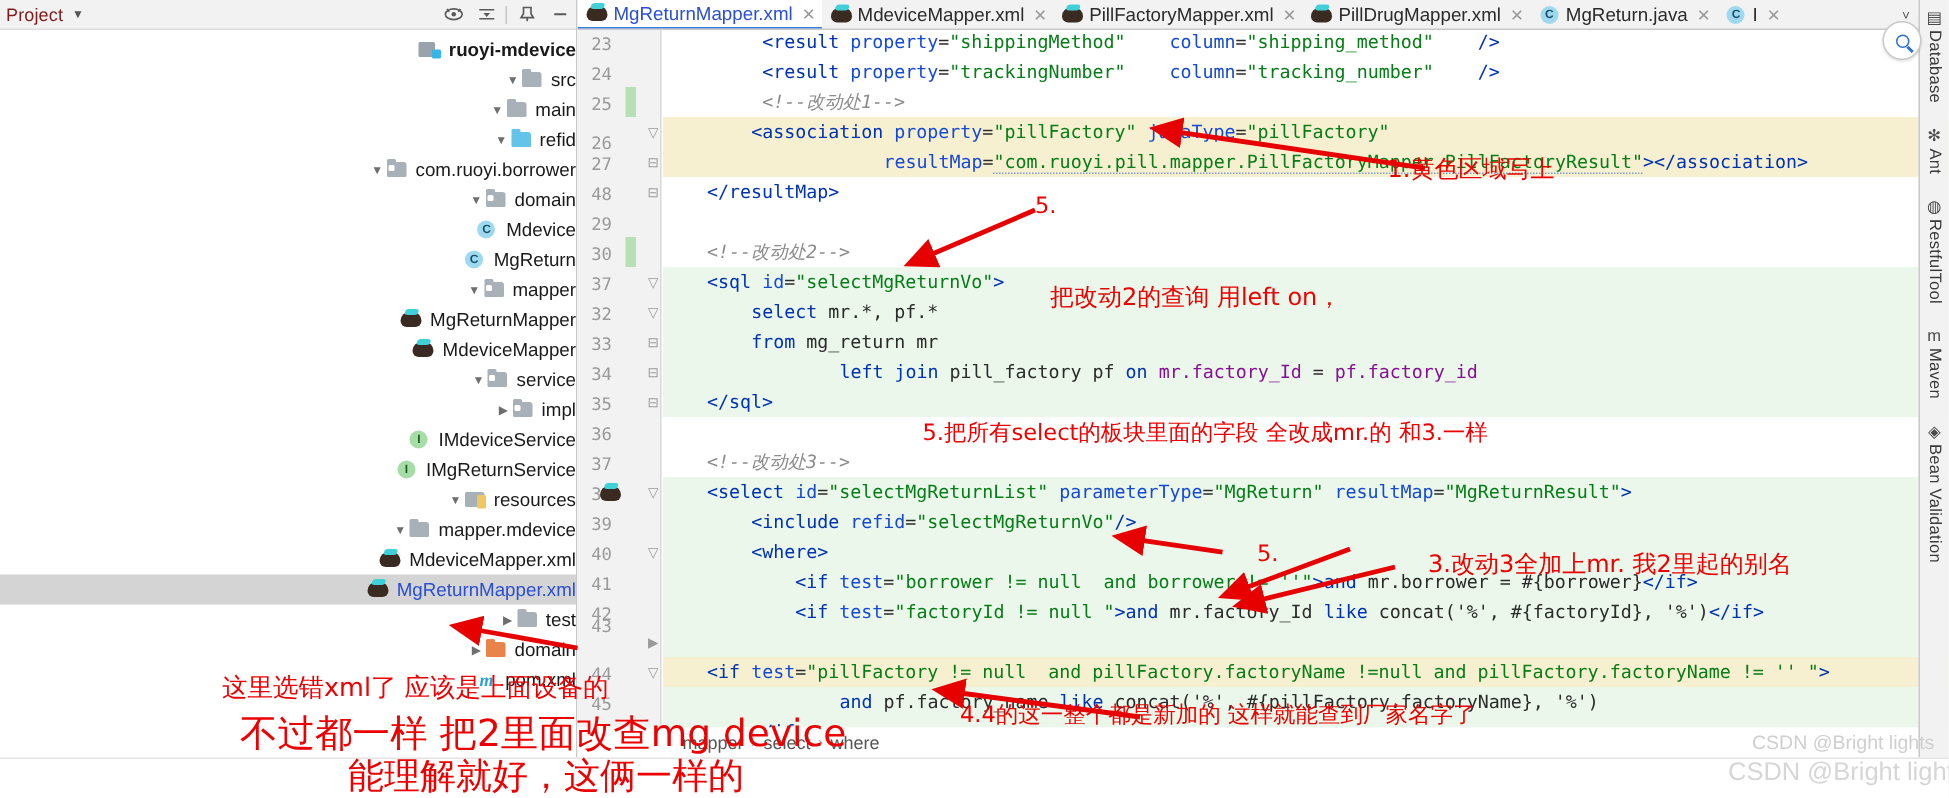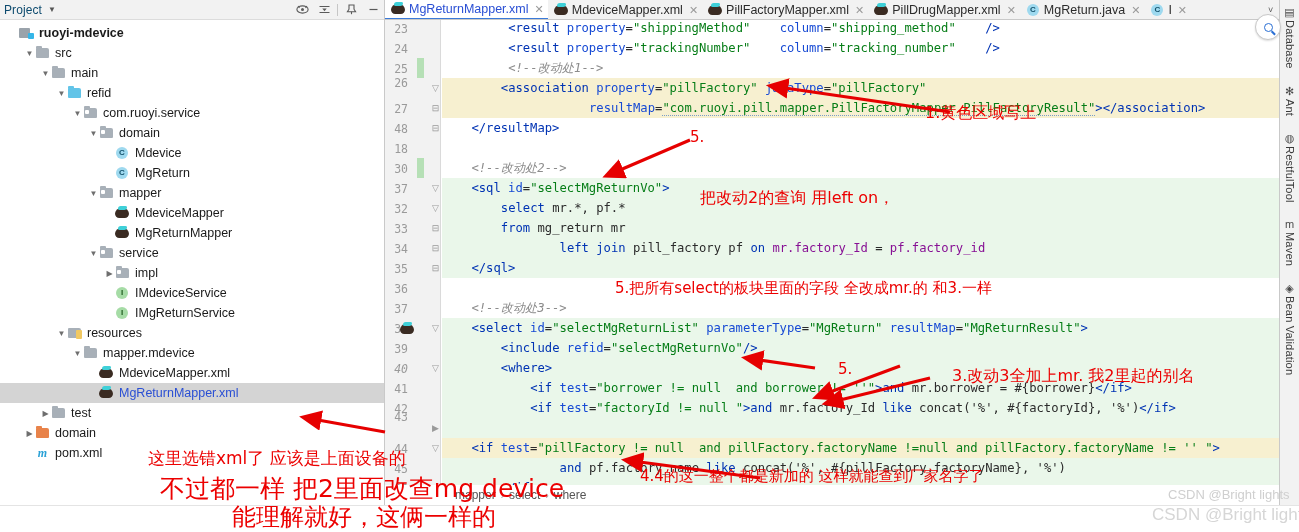--- a/index.html
+++ b/index.html
@@ -19,31 +19,31 @@
 
   
   #left-panel {
     position:absolute; left:0; top:0; width:385px; height:505px;
     background:#ffffff; border-right:1px solid #c9c9c9;
   }
   #left-header {
     height:20px; background:#f2f2f2; border-bottom:1px solid #dcdcdc;
     display:flex; align-items:center; padding-left:4px;
   }
-  #left-header .title { font-size:12px; color:#0c4a6e; letter-spacing:.1px; }
+  #left-header .title { font-size:12px; color:#7f1d1d; letter-spacing:.1px; }
   #left-header .caret { margin-left:6px; font-size:8px; color:#555; }
   #left-header .spacer { flex:1; }
   #left-header .tbtn {
     width:22px; height:18px; display:flex; align-items:center; justify-content:center;
     color:#5a5a5a;
   }
   #left-header .sep { width:1px; height:12px; background:#c6c6c6; margin:0 2px; }
 
   #tree { position:absolute; top:20px; left:0; right:0; bottom:0; padding-top:3px; overflow:hidden; }
-  .node { height:20px; display:flex; align-items:center; white-space:nowrap; font-size:12.5px; }
+  .node { height:20px; display:flex; align-items:center; white-space:nowrap; font-size:12.5px;justify-content:flex-end; }
   .node.sel { background:#d4d4d4; }
   .arrow { width:11px; text-align:center; color:#6e6e6e; font-size:8px; flex:none; }
   .arrow.none { color:transparent; }
   .ic { width:15px; height:14px; flex:none; margin-right:5px; position:relative; }
   .lbl { color:#1a1a1a; }
   .lbl.bold { font-weight:bold; }
   .lbl.blue { color:#2a4fd4; }
 
   
   .ic.folder::before{
@@ -253,21 +253,21 @@
           <span class="arrow">▼</span>
           <span class="ic folder blue"></span>
           <span class="lbl ">refid</span>
         </div>
         <div class="node">
           <span style="width:72px;flex:none"></span>
           <span class="arrow">▼</span>
           <span class="ic folder pkg">
             <span class="dot"></span>
           </span>
-          <span class="lbl ">com.ruoyi.service</span>
+          <span class="lbl ">com.ruoyi.borrower</span>
         </div>
         <div class="node">
           <span style="width:88px;flex:none"></span>
           <span class="arrow">▼</span>
           <span class="ic folder pkg">
             <span class="dot"></span>
           </span>
           <span class="lbl ">domain</span>
         </div>
         <div class="node">
@@ -294,30 +294,30 @@
           </span>
           <span class="lbl ">mapper</span>
         </div>
         <div class="node">
           <span style="width:104px;flex:none"></span>
           <span class="arrow none">▶</span>
           <span class="ic myb">
             <span class="bean"></span>
             <span class="steam"></span>
           </span>
-          <span class="lbl ">MdeviceMapper</span>
+          <span class="lbl ">MgReturnMapper</span>
         </div>
         <div class="node">
           <span style="width:104px;flex:none"></span>
           <span class="arrow none">▶</span>
           <span class="ic myb">
             <span class="bean"></span>
             <span class="steam"></span>
           </span>
-          <span class="lbl ">MgReturnMapper</span>
+          <span class="lbl ">MdeviceMapper</span>
         </div>
         <div class="node">
           <span style="width:88px;flex:none"></span>
           <span class="arrow">▼</span>
           <span class="ic folder pkg">
             <span class="dot"></span>
           </span>
           <span class="lbl ">service</span>
         </div>
         <div class="node">
@@ -434,45 +434,45 @@
       </div>
     </div>
 
   <div id="editor">
     <div id="gutter">
         <div class="vline"></div>
         <div class="lnum" style="top: 2px;">23</div>
         <div class="lnum" style="top: 22px; margin-left: 24px;">24</div>
         <div class="lnum" style="top: 42px;">25</div>
         <div class="vcsmark" style="top: 38px; height: 20px;"></div>
-        <div class="lnum" style="top: 56px;">26</div>
+        <div class="lnum" style="top: 68px;">26</div>
         <div class="fold" style="top: 63px;">▽</div>
         <div class="lnum" style="top: 82px;">27</div>
         <div class="fold" style="top: 83px;">⊟</div>
         <div class="lnum" style="top: 102px;">48</div>
         <div class="fold" style="top: 103px;">⊟</div>
-        <div class="lnum" style="top: 122px;">18</div>
+        <div class="lnum" style="top: 122px;">29</div>
         <div class="lnum" style="top: 142px;">30</div>
         <div class="vcsmark" style="top: 138px; height: 20px;"></div>
         <div class="lnum" style="top: 162px;">37</div>
         <div class="fold" style="top: 163px;">▽</div>
         <div class="lnum" style="top: 182px;">32</div>
         <div class="fold" style="top: 183px;">▽</div>
         <div class="lnum" style="top: 202px;">33</div>
         <div class="fold" style="top: 203px;">⊟</div>
         <div class="lnum" style="top: 222px;">34</div>
         <div class="fold" style="top: 223px;">⊟</div>
         <div class="lnum" style="top: 242px;">35</div>
         <div class="fold" style="top: 243px;">⊟</div>
         <div class="lnum" style="top: 262px;">36</div>
         <div class="lnum" style="top: 282px;">37</div>
         <div class="lnum" style="top: 302px;">38</div>
         <div class="fold" style="top: 303px;">▽</div>
         <div class="lnum" style="top: 322px;">39</div>
-        <div class="lnum" style="top: 342px; font-style: italic;">40</div>
+        <div class="lnum" style="top: 342px;">40</div>
         <div class="fold" style="top: 343px;">▽</div>
         <div class="lnum" style="top: 362px;">41</div>
         <div class="lnum" style="top: 382px;">42</div>
         <div class="lnum" style="top: 390px;">43</div>
         <div class="fold" style="top: 403px;">▶</div>
         <div class="lnum" style="top: 422px;">44</div>
         <div class="fold" style="top: 423px;">▽</div>
         <div class="lnum" style="top: 442px;">45</div>
         <div class="lnum" style="top: 462px;">46</div>
         <div class="fold" style="top: 463px;">⊟</div>

